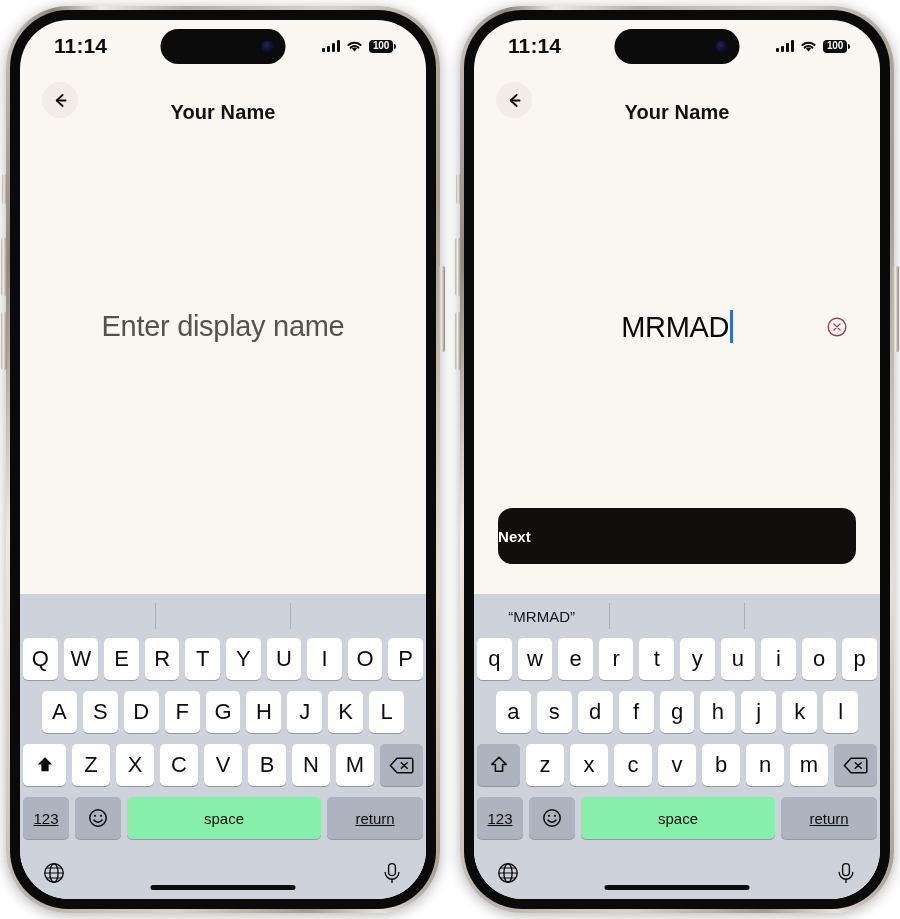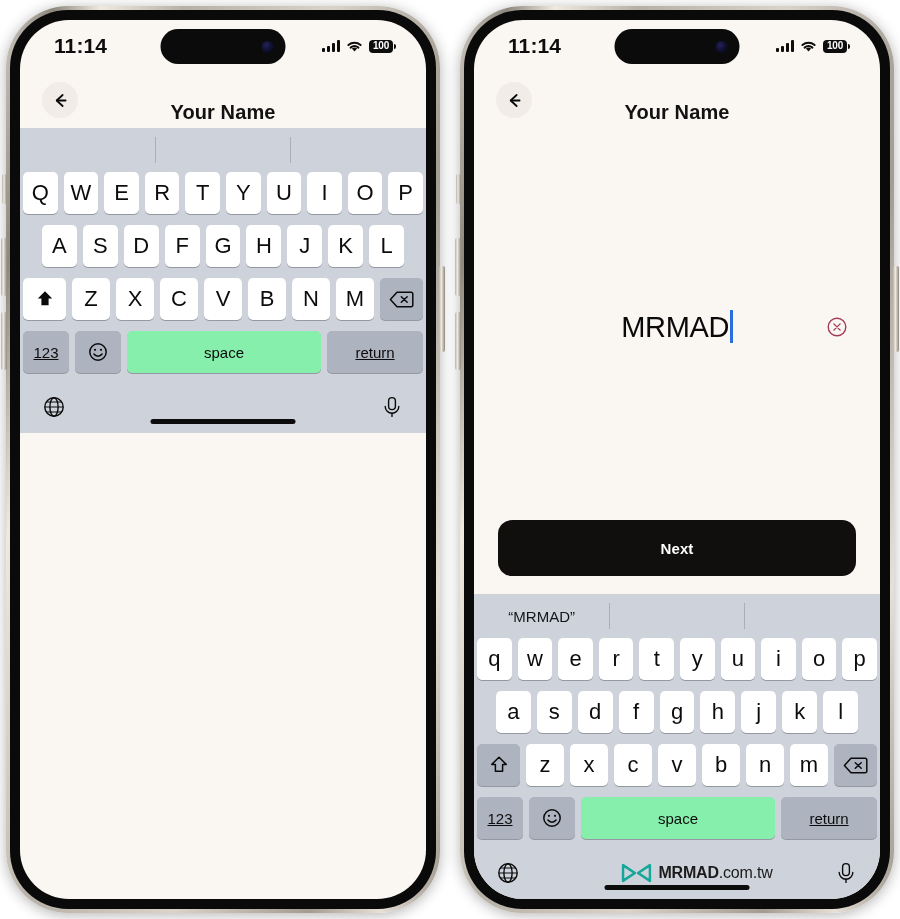--- a/index.html
+++ b/index.html
@@ -158,21 +158,21 @@
     right: 32px;
     width: 22px; height: 22px;
     cursor: pointer;
   }
   .next-btn {
     position: absolute;
     left: 24px; right: 24px; bottom: 18px;
     height: 56px;
     background: #100f0d;
     border-radius: 14px;
-    display: flex; align-items: center; justify-content: center;
+    display: flex; align-items: center; 
     cursor: pointer;
   }
   .next-btn span {
     color: #fff; font-size: 15px; font-weight: 700; letter-spacing: .1px;
   }
 
   
   .keyboard {
     flex: 0 0 auto;
     background: #ced2da;
@@ -256,21 +256,21 @@
   .wm-text b { font-weight: 700; }
   .wm-text span.suffix { font-weight: 400; }
   .home-indicator {
     position: absolute;
     left: 50%; transform: translateX(-50%);
     bottom: 9px;
     width: 145px; height: 5px;
     border-radius: 3px;
     background: #0c0c0c;
   }
-  .kb-wrap { position: relative; }
+  .kb-wrap { position: relative; margin-top: 12px; }
 </style>
 </head>
 <body>
 
 <div class="stage">
 
   <div class="phone">
     <div class="btn-side btn-silent"></div>
     <div class="btn-side btn-volup"></div>
     <div class="btn-side btn-voldn"></div>
@@ -306,20 +306,25 @@
         <div class="navbar">
           <div class="back-btn">
             <svg class="back-arrow" viewBox="0 0 20 20">
               <path d="M12.5 3.5 L5.5 10 L12.5 16.5" stroke="#0a0a0a" stroke-width="2.1" fill="none" stroke-linecap="round" stroke-linejoin="round"></path>
               <path d="M5.8 10 H16" stroke="#0a0a0a" stroke-width="2.1" stroke-linecap="round"></path>
             </svg>
           </div>
           <div class="nav-title">Your Name</div>
         </div>
 
+        <div class="app-body">
+          <div class="field-row">
+            <div class="field-text placeholder">Enter display name</div>
+          </div>
+        </div>
 
         <div class="keyboard kb-wrap">
           <div class="suggestions">
             <div class="sugg-cell"></div>
             <div class="sugg-divider" style="left:33.3%"></div>
             <div class="sugg-cell"></div>
             <div class="sugg-divider" style="left:66.6%"></div>
             <div class="sugg-cell"></div>
           </div>
 
@@ -528,26 +533,20 @@
             <div class="key fn ret">return</div>
           </div>
 
           <div class="kb-bottom">
             <svg class="globe-icon" viewBox="0 0 24 24">
               <circle cx="12" cy="12" r="9.2" fill="none" stroke="#0b0b0b" stroke-width="1.4"></circle>
               <ellipse cx="12" cy="12" rx="4.1" ry="9.2" fill="none" stroke="#0b0b0b" stroke-width="1.4"></ellipse>
               <path d="M2.9 12 H21.1 M4.2 7 H19.8 M4.2 17 H19.8" stroke="#0b0b0b" stroke-width="1.2" fill="none"></path>
             </svg>
 
-            <div class="watermark">
-              <svg width="30" height="22" viewBox="0 0 30 22">
-                <path d="M1.5 3.2 L13.4 11 L1.5 18.8 Z M28.5 3.2 L16.6 11 L28.5 18.8 Z" fill="none" stroke="#14a79a" stroke-width="2.6" stroke-linejoin="round"></path>
-              </svg>
-              <div class="wm-text"><b>MRMAD</b><span class="suffix">.com.tw</span></div>
-            </div>
 
             <svg class="mic-icon" viewBox="0 0 24 24">
               <rect x="8.6" y="2.6" width="6.8" height="12" rx="3.4" fill="none" stroke="#0b0b0b" stroke-width="1.4"></rect>
               <path d="M5.2 11.4 A6.8 6.8 0 0 0 18.8 11.4" fill="none" stroke="#0b0b0b" stroke-width="1.4" stroke-linecap="round"></path>
               <path d="M12 18.2 V21.4" stroke="#0b0b0b" stroke-width="1.4" stroke-linecap="round"></path>
             </svg>
           </div>
 
           <div class="home-indicator"></div>
         </div>

